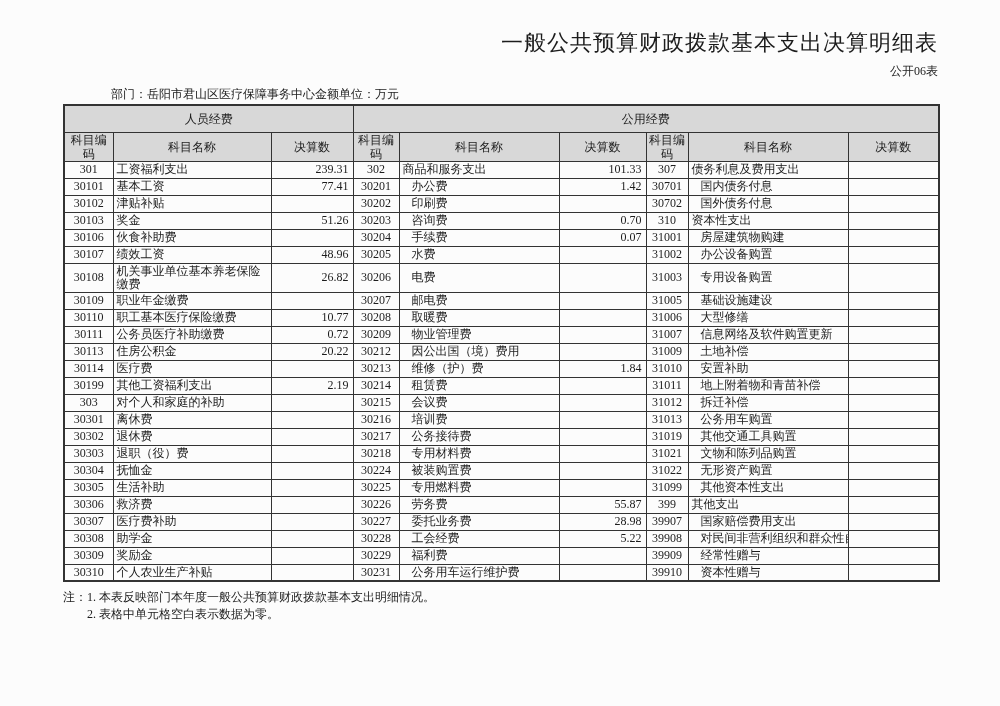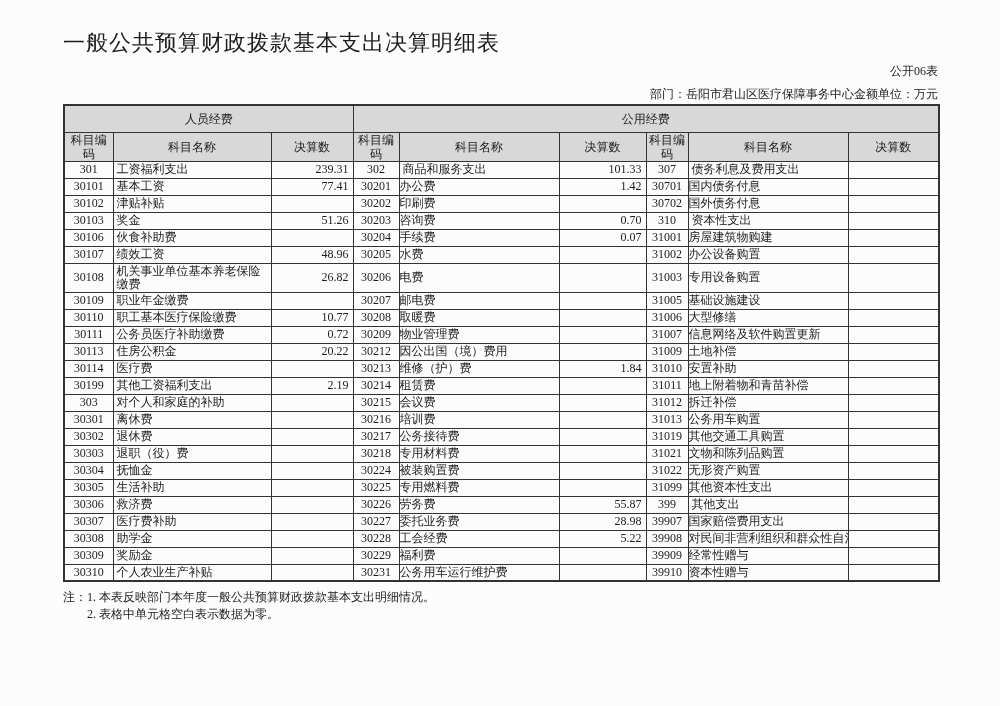--- a/index.html
+++ b/index.html
@@ -11,49 +11,49 @@
   *{box-sizing:border-box;margin:0;padding:0;}
   html,body{width:1000px;height:706px;}
   body{
     background:var(--page-bg);
     color:var(--text);
     font-family:"Liberation Serif","DejaVu Serif",serif;
     font-size:12px;
   }
   .doc{width:875px;margin-left:63px;padding-top:30px;}
   .title{
-    text-align:left;
+    text-align:right;
     font-family:"Liberation Sans","DejaVu Sans",sans-serif;
     font-size:22px;
     letter-spacing:1px;
     line-height:26px;
     font-weight:400;
   }
   .form-no{text-align:right;margin-top:8px;line-height:14px;}
-  .meta-row{display:flex;justify-content:flex-end;margin-top:9px;margin-bottom:3px;line-height:14px;margin-left:48px;}
+  .meta-row{display:flex;justify-content:flex-start;margin-top:9px;margin-bottom:3px;line-height:14px;margin-left:48px;}
   table{
     border-collapse:collapse;
     table-layout:fixed;
     width:875px;
     border:2px solid var(--border);
   }
   th,td{
     border:1px solid var(--border);
     font-weight:normal;
     overflow:hidden;
     line-height:13px;
   }
   thead th{background:var(--header-bg);text-align:center;line-height:14px;padding:0 1px;}
   tr.group-row{height:27px;margin-left:37px;}
   tr.cols-row{height:18px;}
   tbody tr{height:17px;}
   tbody tr.tall{height:28px;}
   td.code{text-align:center;padding:0 1px;}
   td.name{text-align:left;padding:1px 2px 1px 3px;}
-  td.name.indent{padding-left:0;}
+  td.name.indent{padding-left:12px;}
   td.name.clip{white-space:nowrap;}
   td.num{text-align:right;padding:0 4px 0 1px;}
   .notes{margin-top:7px;line-height:17px;}
   .note-indent{padding-left:24px;}
 </style>
 </head>
 <body>
 
 <div class="doc">
 

